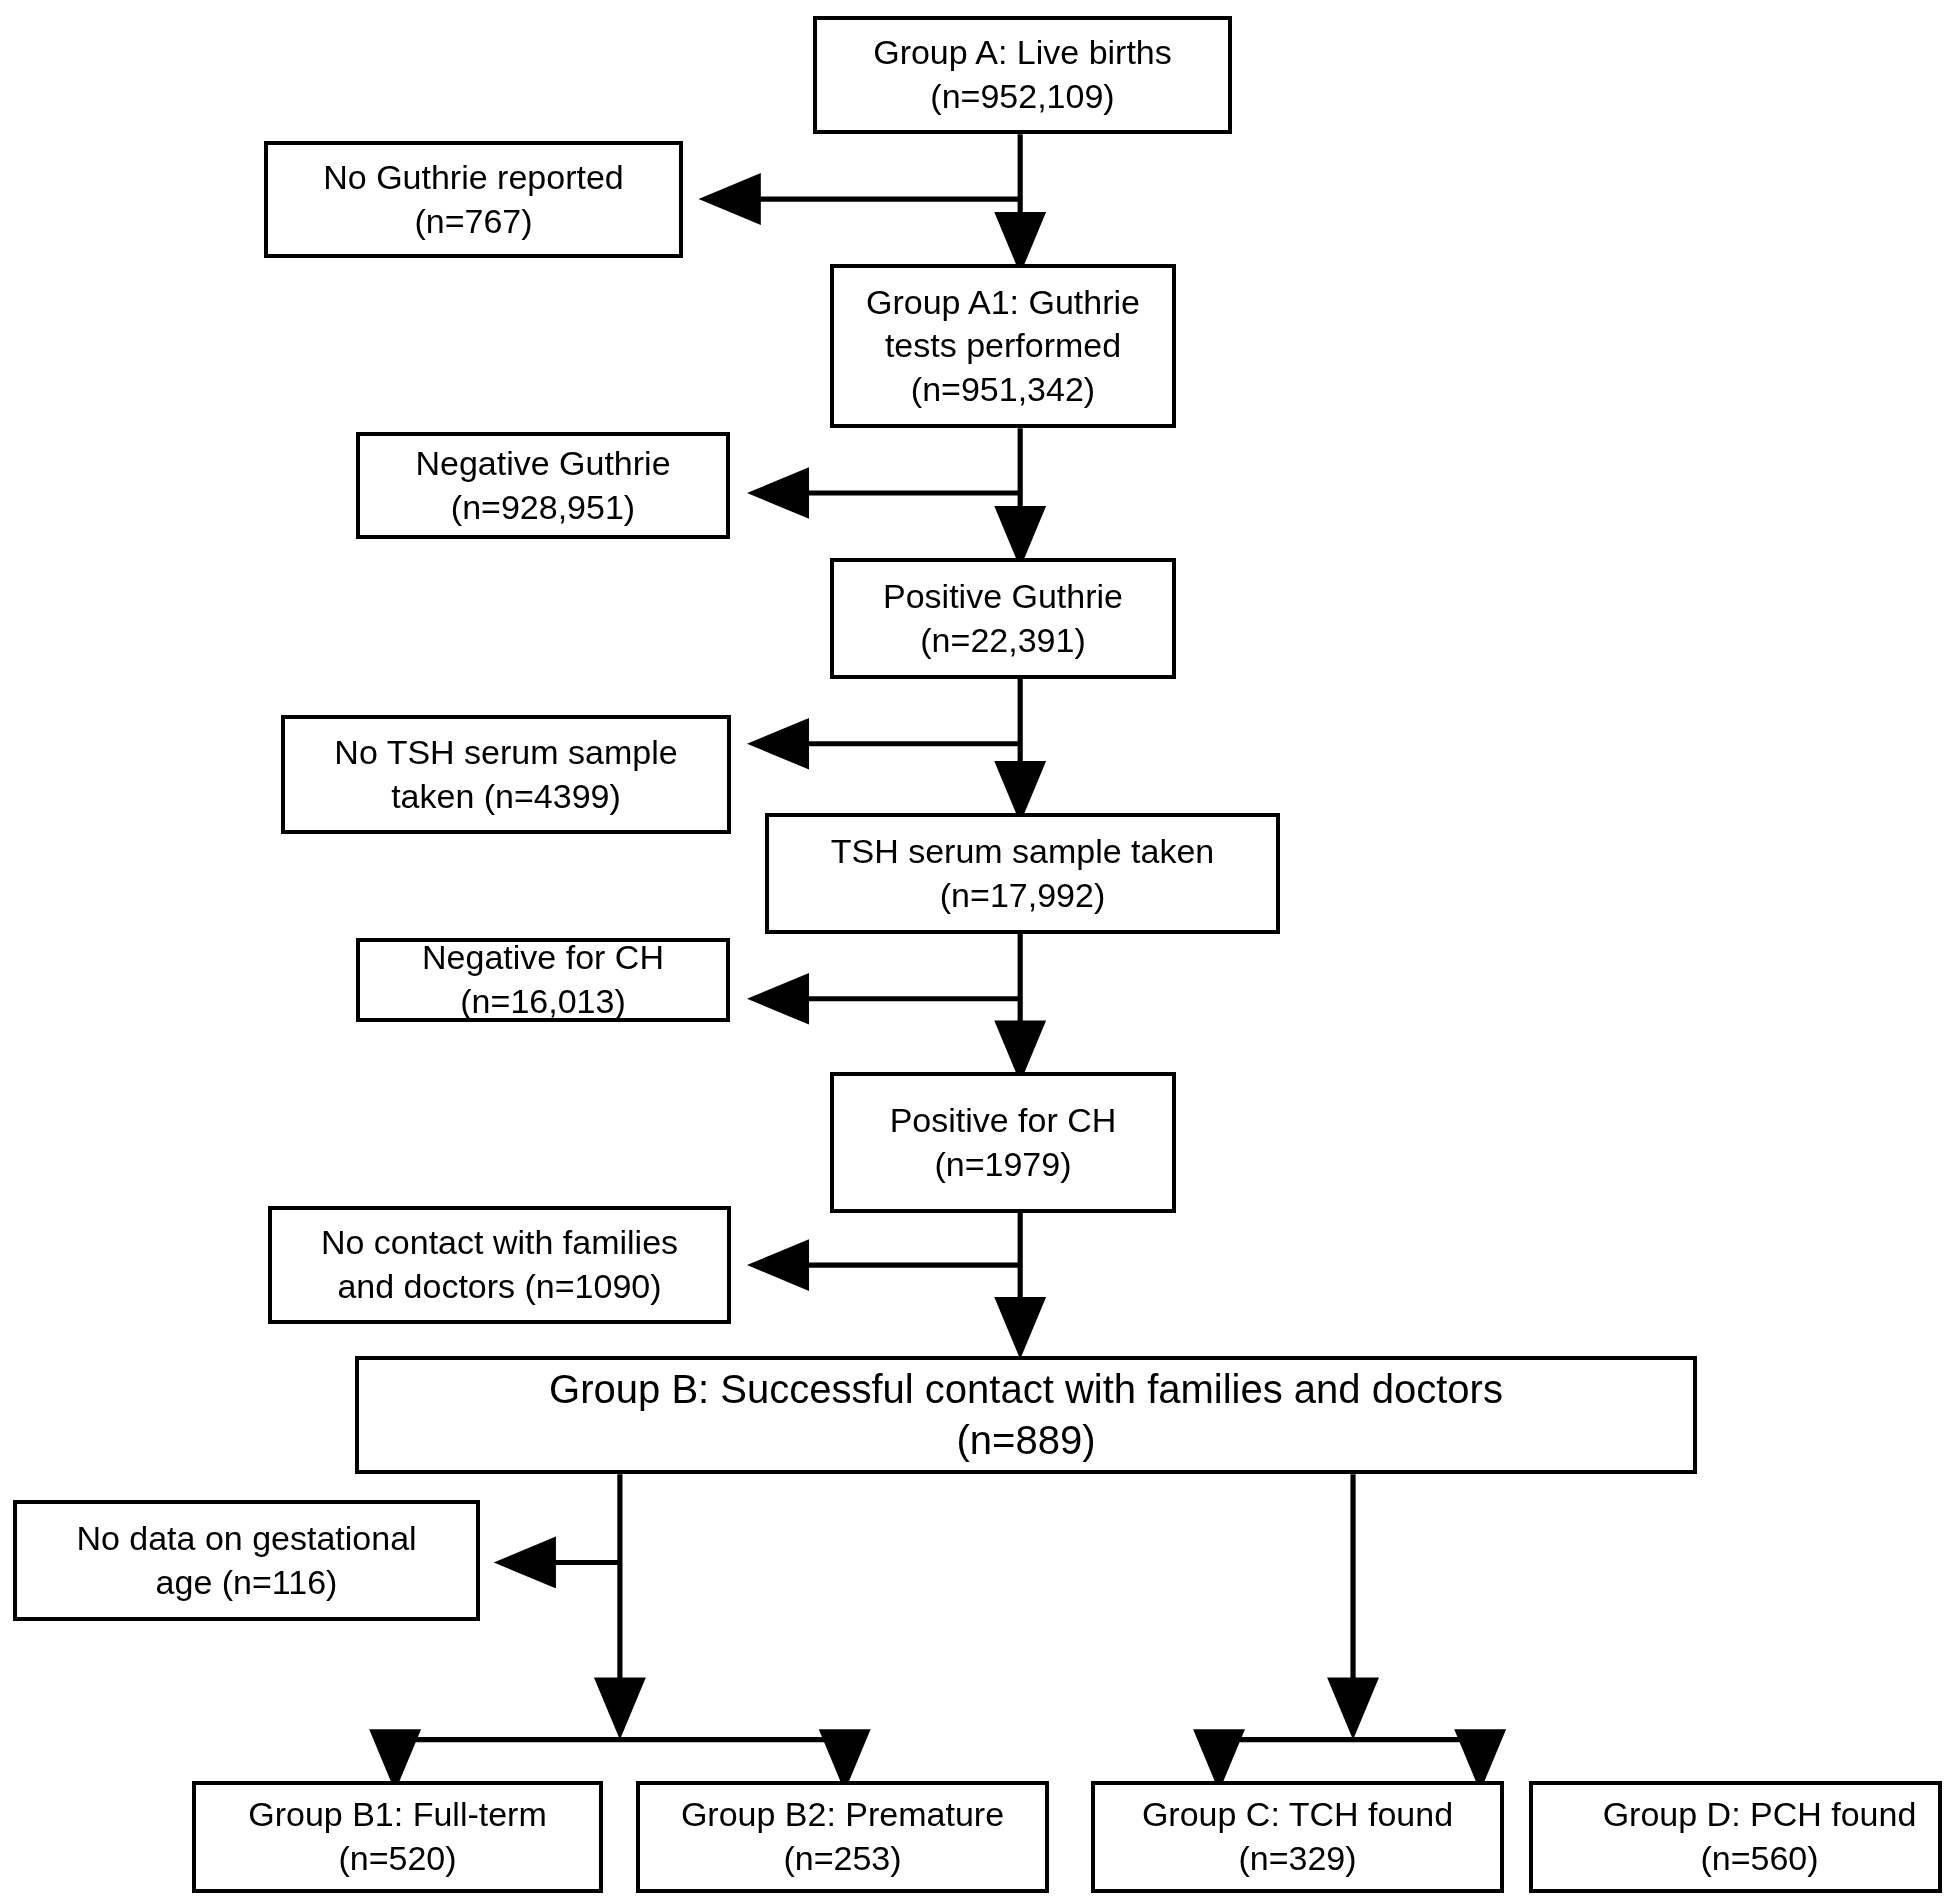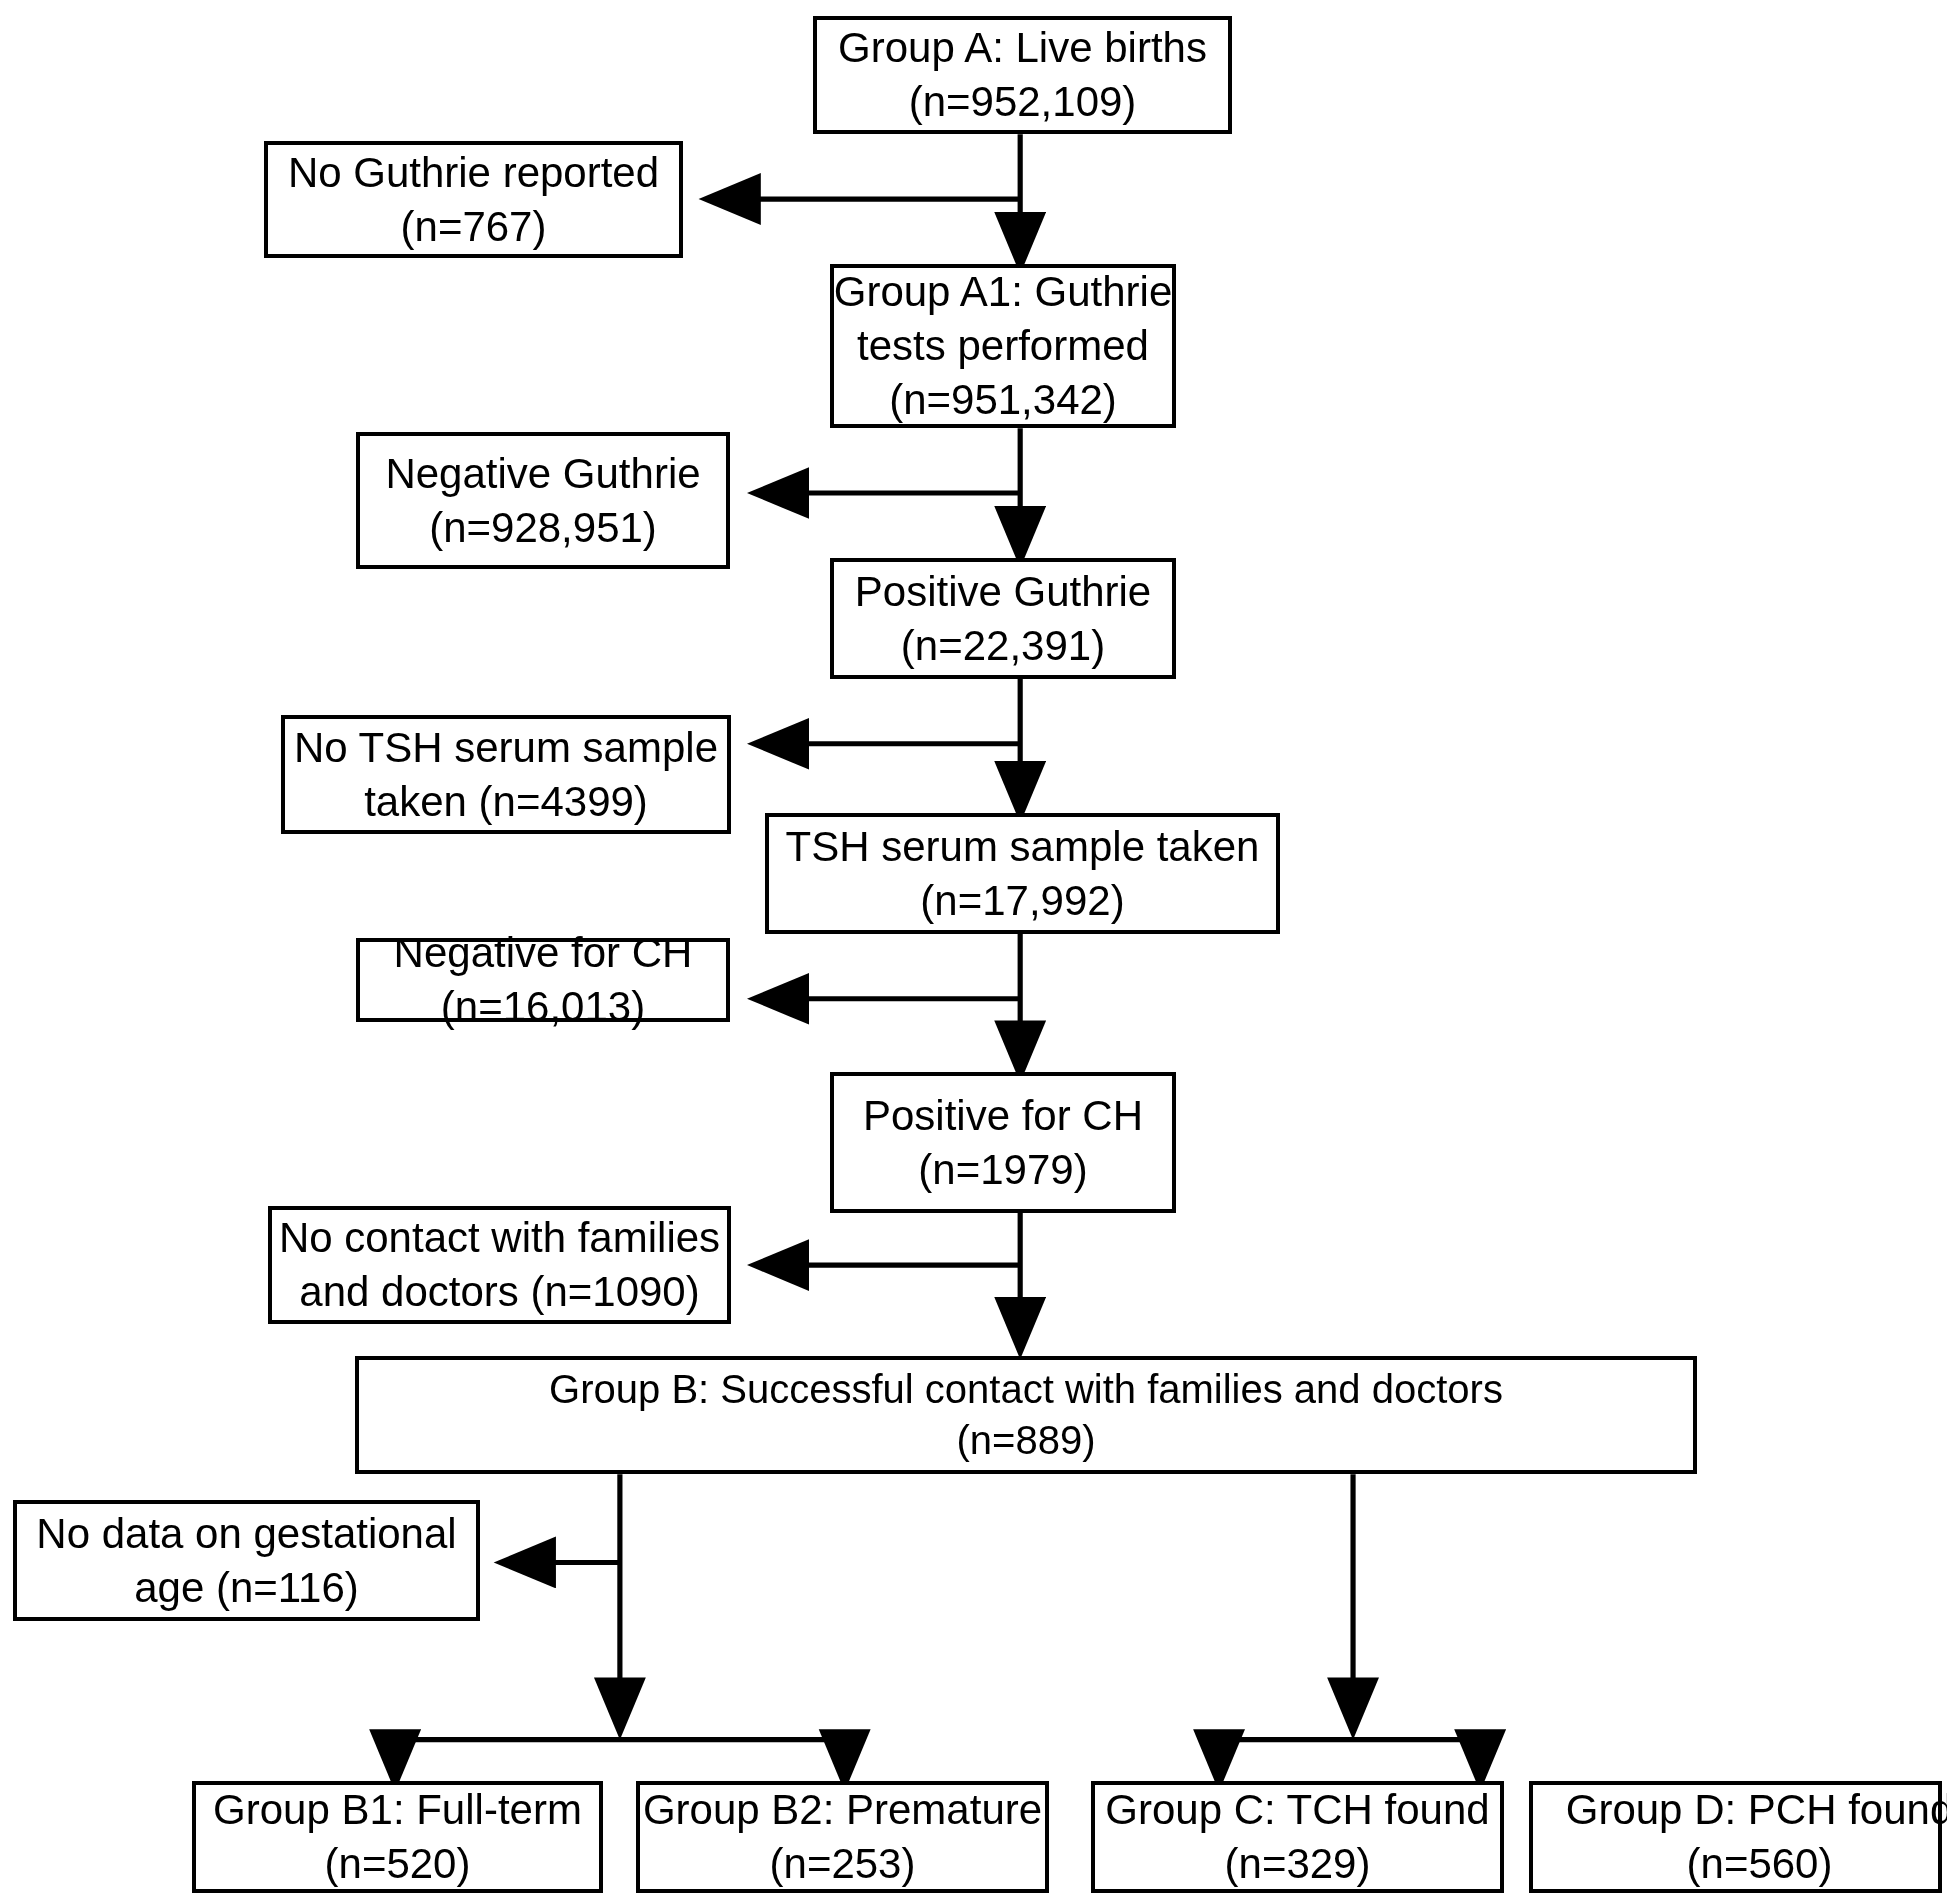--- a/index.html
+++ b/index.html
@@ -28,21 +28,21 @@
     box-sizing: border-box;
     border: 4.3px solid #000000;
     background: #ffffff;
     display: flex;
     flex-direction: column;
     align-items: center;
     justify-content: center;
     text-align: center;
     color: #000000;
     font-family: "Liberation Sans", sans-serif;
-    font-size: 42px;
+    font-size: 34px;
     line-height: 1.28;
     letter-spacing: 0px;
     z-index: 2;
   }
   .node .ln {
     display: block;
     white-space: pre;
   }
   .node.wide { font-size: 40px; }
 </style>
@@ -98,21 +98,21 @@
     <span class="ln">No Guthrie reported</span>
     <span class="ln">(n=767)</span>
   </div>
 
   <div class="node" style="left:830px; top:264px; width:346px; height:164px;">
     <span class="ln">Group A1: Guthrie</span>
     <span class="ln">tests performed</span>
     <span class="ln">(n=951,342)</span>
   </div>
 
-  <div class="node" style="left:356px; top:432px; width:374px; height:137px;">
+  <div class="node" style="left:356px; top:432px; width:374px; height:107px;">
     <span class="ln">Negative Guthrie</span>
     <span class="ln">(n=928,951)</span>
   </div>
 
   <div class="node" style="left:830px; top:558px; width:346px; height:121px;">
     <span class="ln">Positive Guthrie</span>
     <span class="ln">(n=22,391)</span>
   </div>
 
   <div class="node" style="left:281px; top:683px; width:450px; height:119px;margin-top:32px;">

